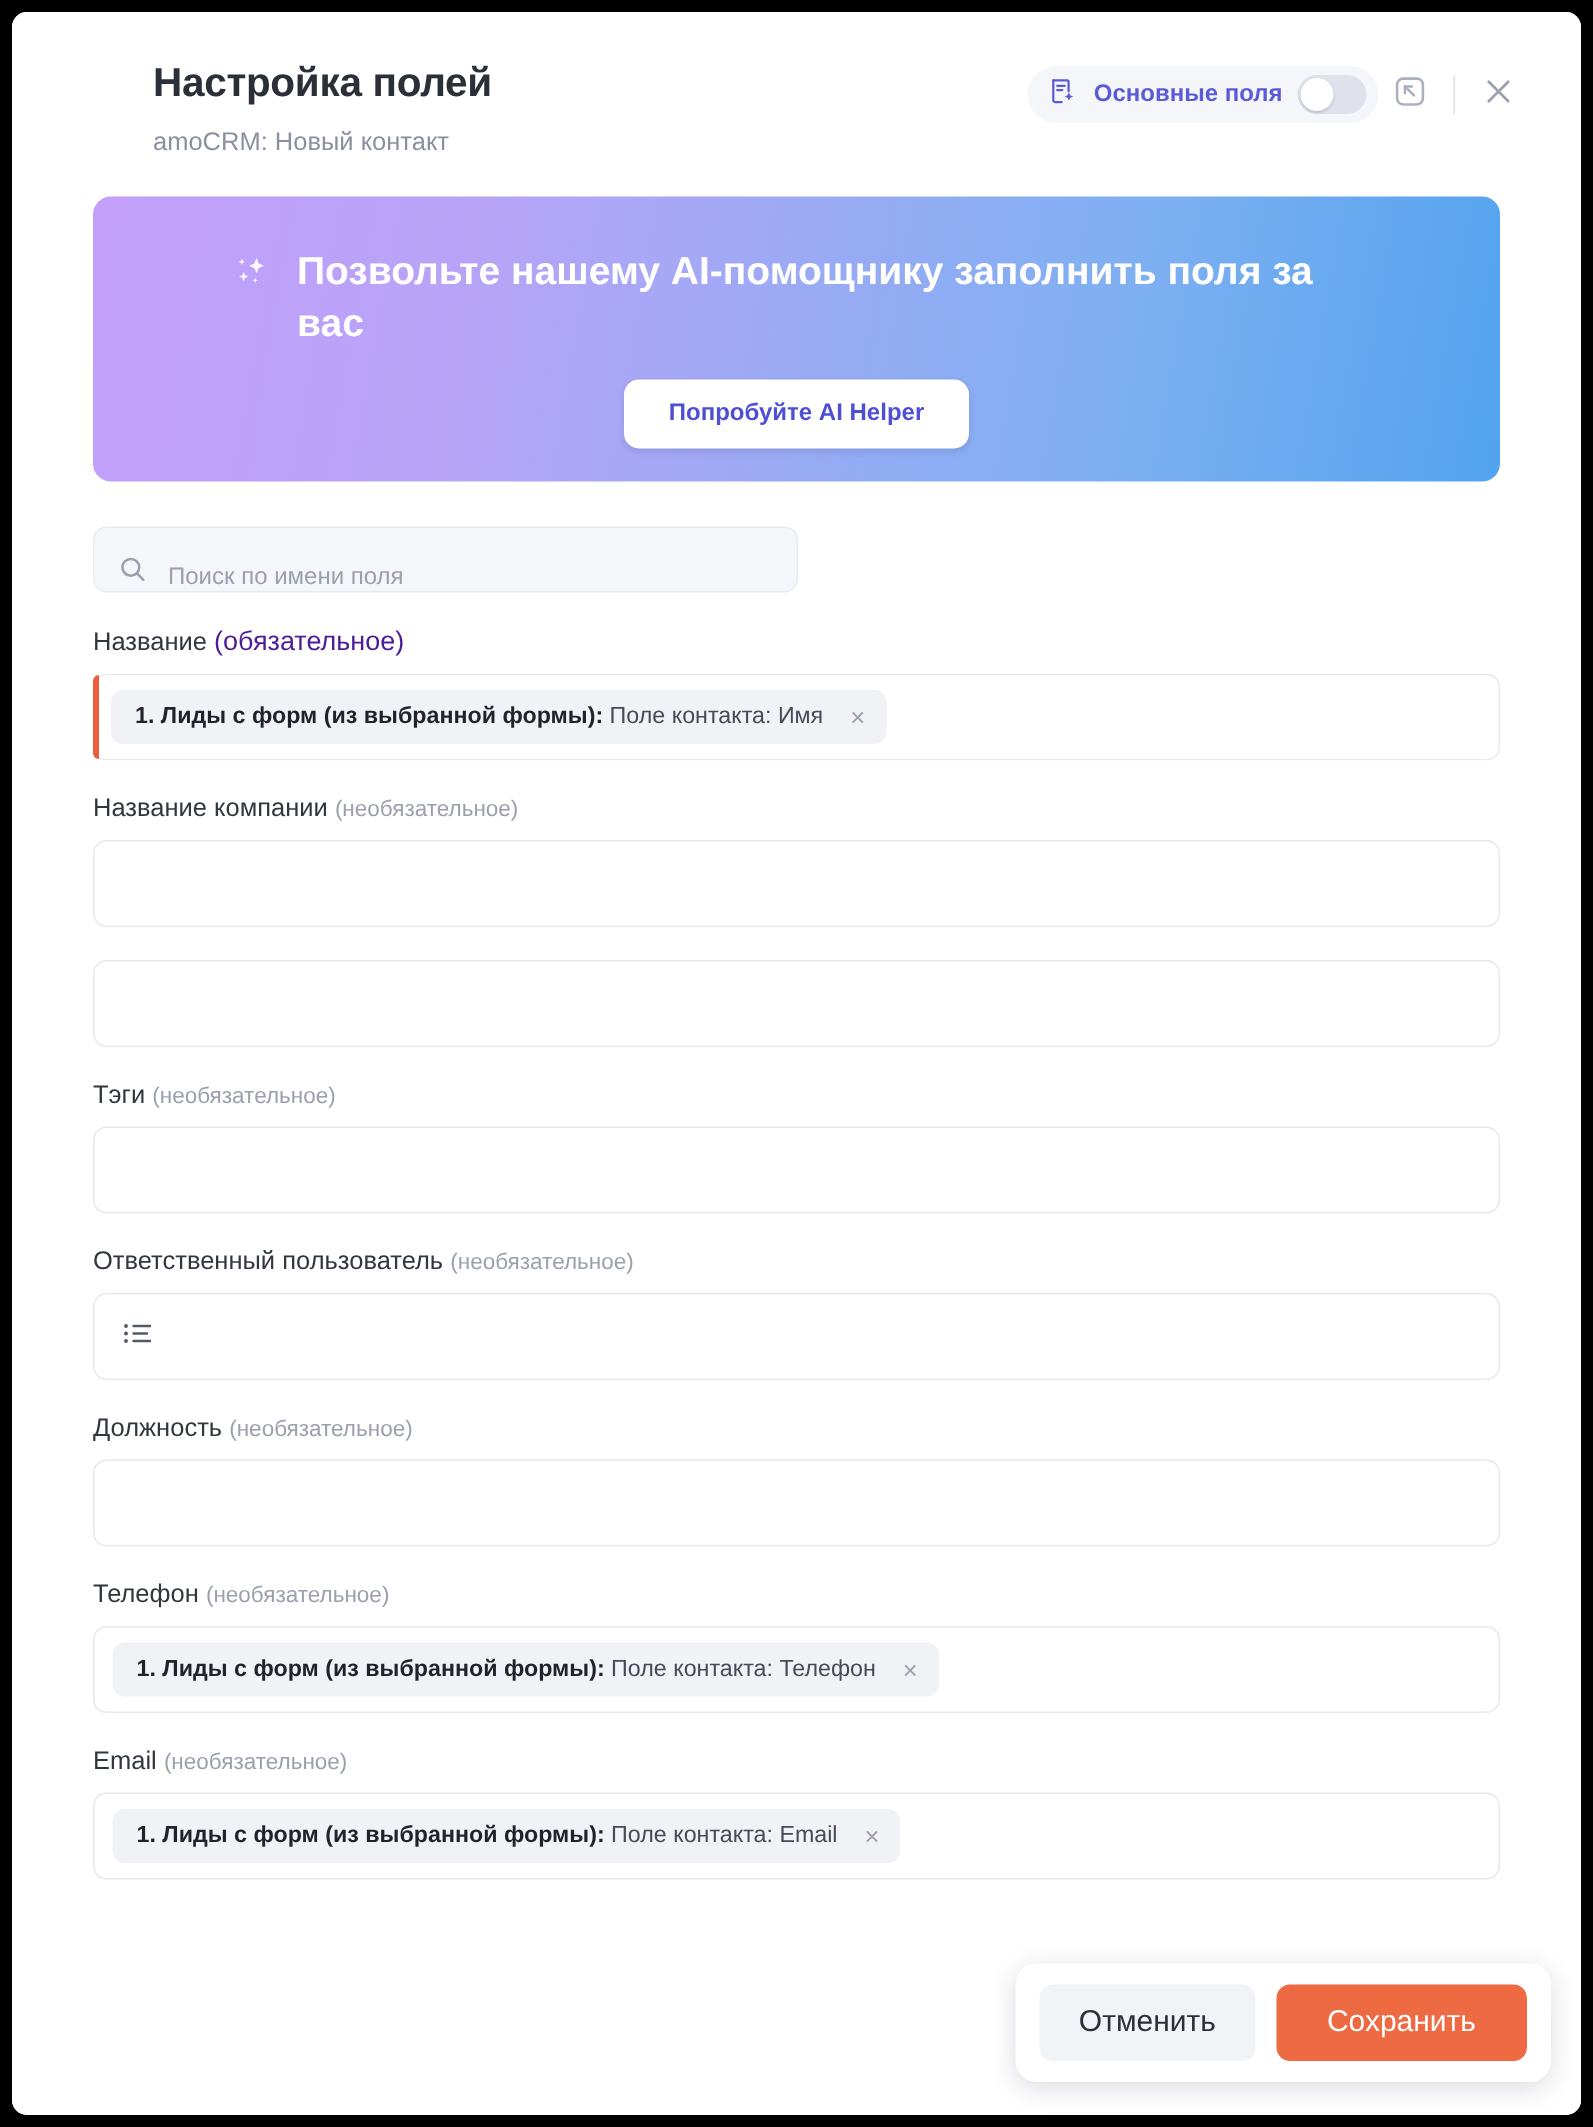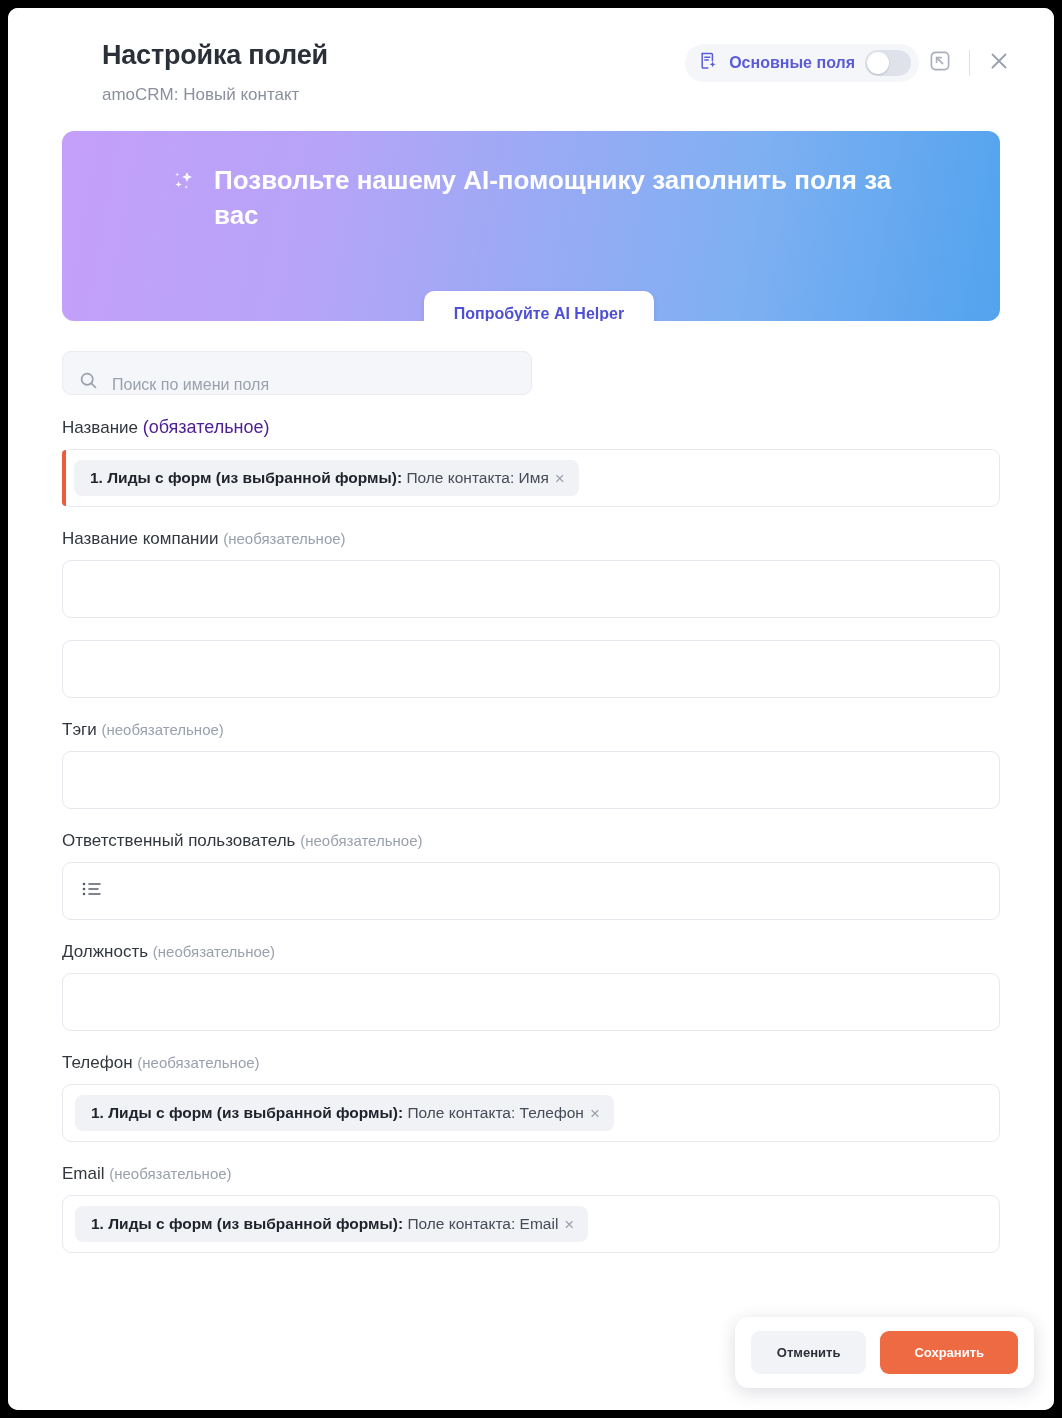--- a/index.html
+++ b/index.html
@@ -98,21 +98,20 @@
   }
 
   
   .banner {
     margin: 26px 54px 0 54px;
     height: 190px;
     border-radius: 12px;
     background: linear-gradient(100deg, #c49ffa 0%, #b6a4f7 28%, #7fb0f2 72%, #52a3ee 100%);
     position: relative;
     overflow: hidden;
-    padding-left: 16px;
   }
   .banner-head {
     display: flex;
     align-items: flex-start;
     gap: 14px;
     padding: 32px 60px 0 92px;
   }
   .banner-title {
     color: #ffffff;
     font-size: 26px;
@@ -130,21 +129,20 @@
     background: #ffffff;
     border: none;
     border-radius: 10px;
     padding: 14px 30px;
     font-family: inherit;
     font-size: 16px;
     font-weight: bold;
     color: #4f4fd4;
     cursor: pointer;
     box-shadow: 0 2px 5px rgba(30,30,80,.12);
-    margin-top: 38px;
   }
 
   
   .search-row { padding: 30px 54px 0 54px; }
   .search-box {
     width: 470px;
     height: 44px;
     background: #f5f6f9;
     border: 1px solid #e9ebf0;
     border-radius: 9px;
@@ -196,21 +194,21 @@
     position: absolute;
     left: 0; top: 0; bottom: 0;
     width: 4px;
     border-radius: 9px 0 0 9px;
     background: #ee5b3a;
   }
 
   .chip {
     display: inline-flex;
     align-items: center;
-    gap: 6px;
+    gap: 18px;
     background: #f1f2f5;
     border-radius: 8px;
     padding: 9px 14px 9px 16px;
     max-width: 100%;
   }
   .chip-text {
     font-size: 15.5px;
     color: #454b57;
     white-space: nowrap;
   }
@@ -233,22 +231,22 @@
     border-radius: 14px;
     padding: 14px 16px;
     display: flex;
     gap: 14px;
     box-shadow: 0 4px 18px rgba(30,35,60,.16);
   }
   .btn {
     border: none;
     border-radius: 9px;
     font-family: inherit;
-    font-size: 13px;
-    font-weight: bold;
+    font-size: 20px;
+    font-weight: normal;
     padding: 14px 26px;
     cursor: pointer;
   }
   .btn-cancel { background: #f2f3f6; color: #2b2f38; }
   .btn-save { background: #ed6a43; color: #ffffff; padding: 14px 34px; }
 </style>
 </head>
 <body>
 
 <div id="frame">

